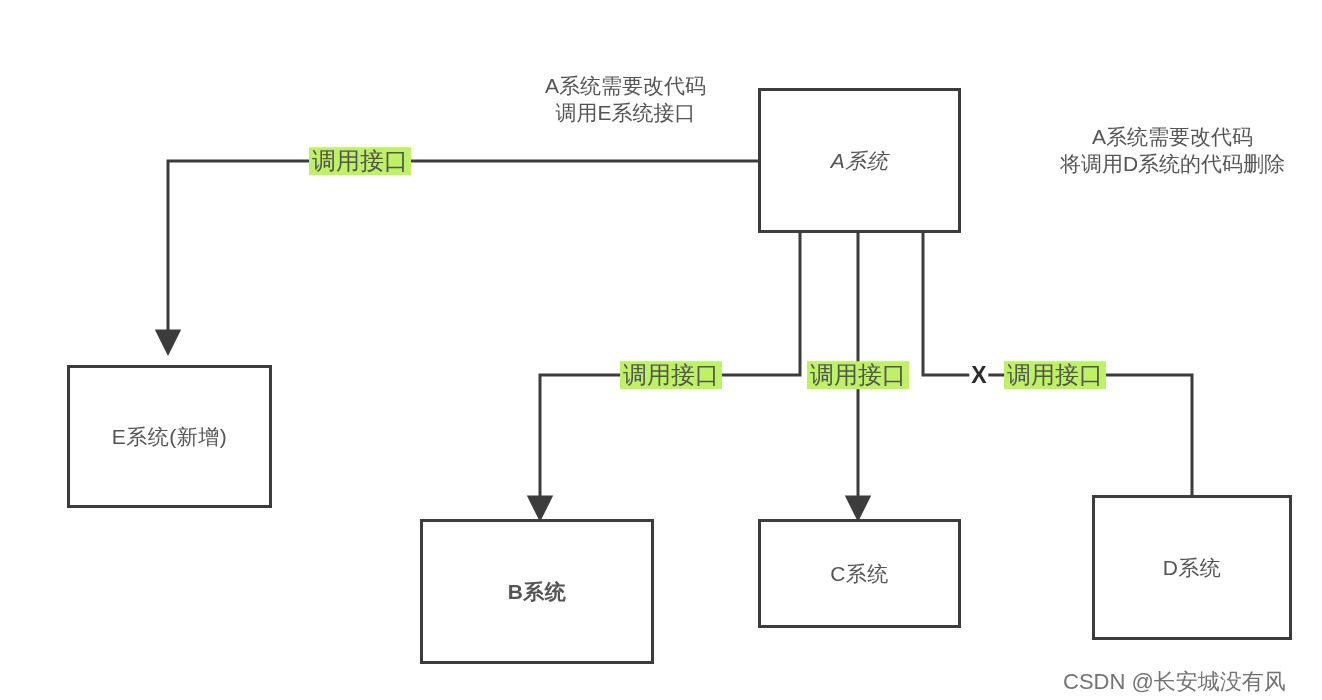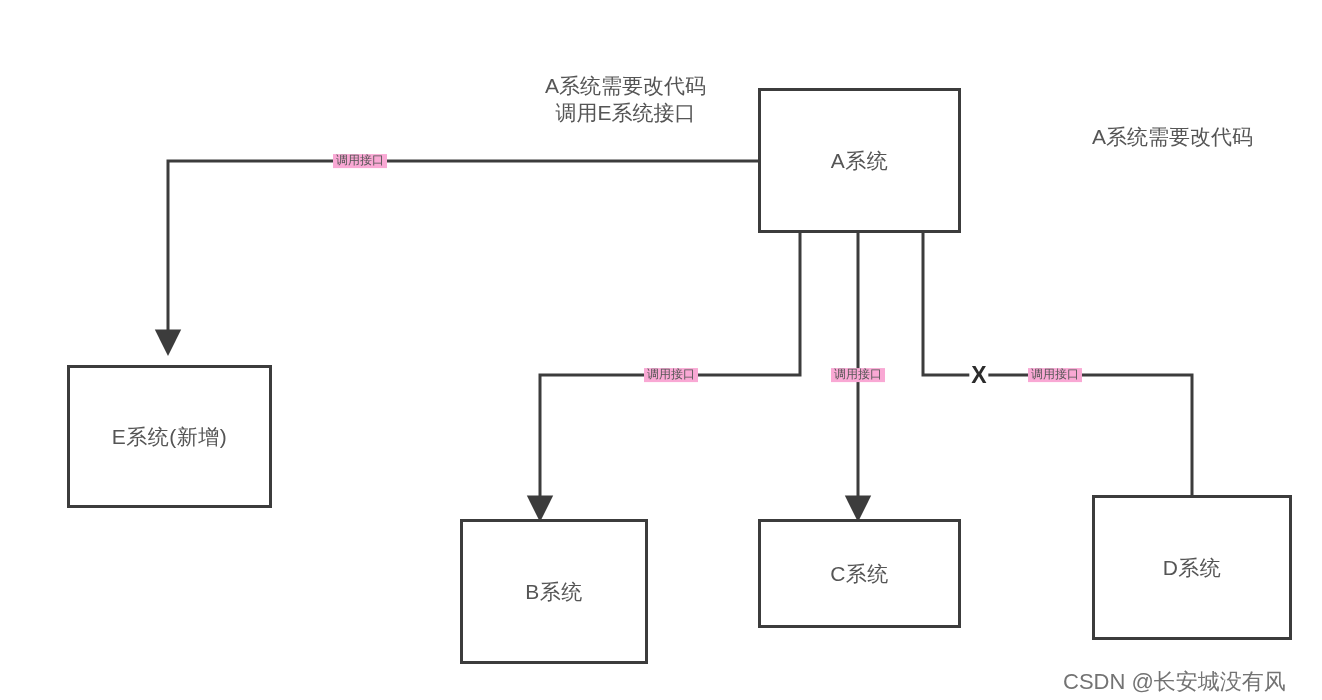--- a/index.html
+++ b/index.html
@@ -38,22 +38,22 @@
     justify-content: center;
   }
   .node-label {
     font-size: 21px;
     color: #555555;
     letter-spacing: 0.5px;
     white-space: nowrap;
   }
   .edge-label {
     position: absolute;
-    background: #f9a8d4;
-    font-size: 12px;
+    background: #bef264;
+    font-size: 24px;
     color: #555555;
     white-space: nowrap;
     padding: 0 3px;
     transform: translate(-50%, -50%);
     line-height: 1.15;
   }
   .note {
     position: absolute;
     font-size: 21px;
     color: #555555;
@@ -102,29 +102,29 @@
 
     <g>
       <path d="M858,232 L858,507" fill="none" stroke="#3c3c3c" stroke-width="3" marker-end="url(#arrow)"></path>
     </g>
 
     <g>
       <path d="M923,232 L923,375 L1192,375 L1192,507" fill="none" stroke="#3c3c3c" stroke-width="3" marker-end="url(#arrow)"></path>
     </g>
   </svg>
 
-  <div class="node" style="left:758px; top:88px; width:203px; height:145px;">
+  <div class="node" style="left:758px; top:88px; width:203px; height:145px;font-style:italic;">
     <span class="node-label">A系统</span>
   </div>
 
   <div class="node" style="left:67px; top:353px; width:205px; height:143px;margin-top:12px;">
     <span class="node-label">E系统(新增)</span>
   </div>
 
-  <div class="node" style="left:460px; top:519px; width:188px; height:145px;">
+  <div class="node" style="left:420px; top:519px; width:234px; height:145px;font-weight:bold;">
     <span class="node-label">B系统</span>
   </div>
 
   <div class="node" style="left:758px; top:519px; width:203px; height:109px;">
     <span class="node-label">C系统</span>
   </div>
 
   <div class="node" style="left:1092px; top:495px; width:200px; height:145px;">
     <span class="node-label">D系统</span>
   </div>
@@ -139,17 +139,18 @@
 
   <div class="cut-mark" style="left:979px; top:375px;">X</div>
 
   <div class="note" style="left:615px; top:72px;">
     <span class="note-line">A系统需要改代码</span>
     <span class="note-line">调用E系统接口</span>
   </div>
 
   <div class="note" style="left:1162px; top:123px;">
     <span class="note-line">A系统需要改代码</span>
+    <span class="note-line">将调用D系统的代码删除</span>
   </div>
 
   <div class="watermark" style="left:1063px; top:667px;">CSDN @长安城没有风</div>
 
 </div>
 
 </body></html>

